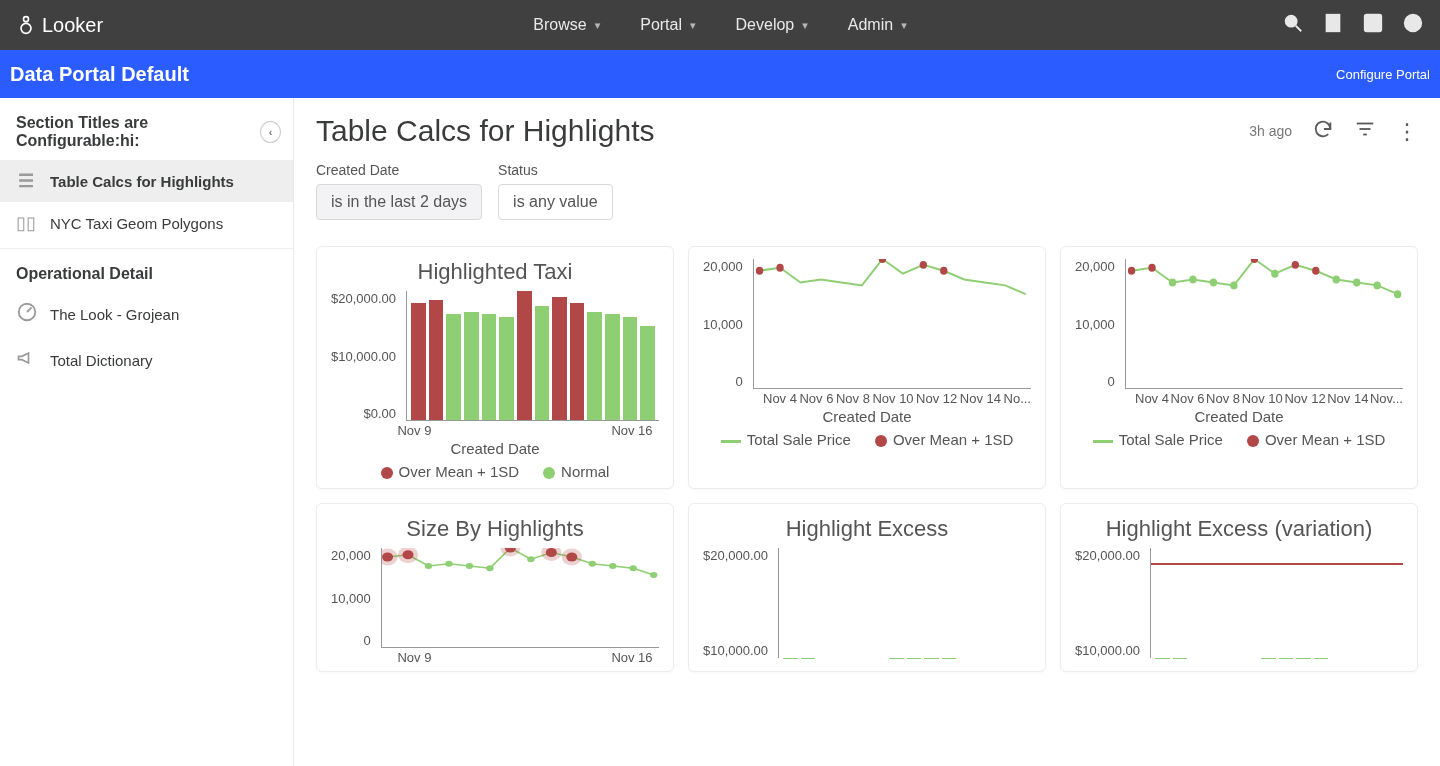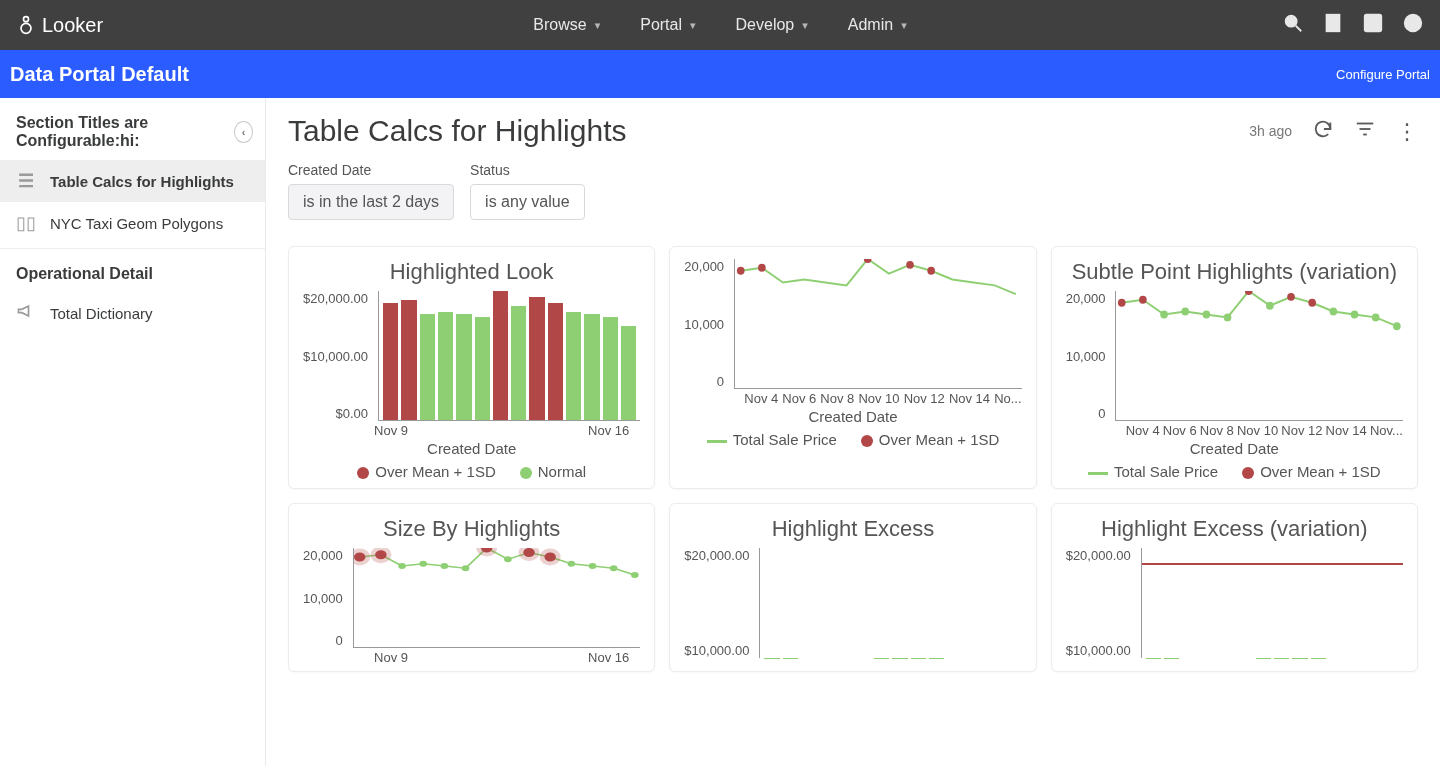--- a/index.html
+++ b/index.html
@@ -12,21 +12,21 @@
   .nav-item { display:flex; align-items:center; gap:8px; font-size:16px; cursor:pointer; color:#e8e8e8; }
   .nav-right { margin-left:auto; display:flex; align-items:center; gap:18px; }
   .nav-right svg, .nav-right .icon { width:22px; height:22px; fill:#e8e8e8; stroke:#e8e8e8; }
   .chev { font-size:11px; opacity:.7; }
   
   .portal-bar { background:#2b5cff; color:#fff; height:48px; display:flex; align-items:center; padding:0 10px; justify-content:space-between; }
   .portal-title { font-size:20px; font-weight:700; }
   .portal-link { font-size:13px; }
   
   .body { display:flex; height:calc(100% - 98px); }
-  .sidebar { width:266px; border-right:1px solid #eaeaea; padding:12px 0 16px 0; font-size:15px; }
+  .sidebar { width:294px; border-right:1px solid #eaeaea; padding:12px 0 16px 0; font-size:15px; }
   .section-title-row { display:flex; align-items:center; justify-content:space-between; padding:4px 12px 10px 16px; font-weight:700; font-size:16px; }
   .collapse-btn { width:22px; height:22px; border-radius:50%; border:1px solid #c9c9c9; display:flex; align-items:center; justify-content:center; font-size:11px; color:#777; background:#fff; }
   .side-item { display:flex; align-items:center; gap:14px; padding:10px 16px; cursor:pointer; }
   .side-item.active { background:#eeeeee; font-weight:700; }
   .side-item .glyph { width:20px; text-align:center; color:#9a9a9a; font-size:18px; }
   .side-section { padding:16px 16px 8px 16px; font-weight:700; font-size:16px; }
   .divider-thin { border-top:1px solid #eee; margin-top:4px; }
   .side-item .gauge { width:22px; height:22px; }
   .side-item .mega  { width:20px; height:20px; }
   
@@ -139,20 +139,29 @@
       <span>Table Calcs for Highlights</span>
     </div>
     <div class="side-item">
       <span class="glyph">▯▯</span>
       <span>NYC Taxi Geom Polygons</span>
     </div>
     <div class="divider-thin"></div>
     <div class="side-section">Operational Detail</div>
     <div class="side-item">
       <span class="glyph">
+        <svg class="gauge" viewBox="0 0 24 24" fill="none" stroke="#9a9a9a" stroke-width="2">
+            <circle cx="12" cy="12" r="9"></circle>
+            <path d="M12 12l5-5"></path>
+          </svg>
+      </span>
+      <span>The Look - Grojean</span>
+    </div>
+    <div class="side-item">
+      <span class="glyph">
         <svg class="mega" viewBox="0 0 24 24" fill="none" stroke="#9a9a9a" stroke-width="2">
             <path d="M3 10v4h4l8 4V6l-8 4H3z"></path>
           </svg>
       </span>
       <span>Total Dictionary</span>
     </div>
   </div>
 
   <div class="main">
     <div class="page-head">
@@ -179,21 +188,21 @@
       </div>
       <div class="filter">
         <span class="filter-label">Status</span>
         <span class="filter-pill white">is any value</span>
       </div>
     </div>
 
     <div class="grid">
 
       <div class="tile row1">
-        <div class="tile-title">Highlighted Look</div>
+        <div class="tile-title">Highlighted Taxi</div>
         <div class="chart-wrap">
           <div class="ylabels-col">
             <span>$20,000.00</span>
             <span>$10,000.00</span>
             <span>$0.00</span>
           </div>
           <div class="plot" id="plot-bars1">
               <div class="bars">
                 <div class="bar r" style="height: 90.9091%;"></div>
                 <div class="bar r" style="height: 93.1818%;"></div>
@@ -251,21 +260,20 @@
             <span>No...</span>
         </div>
         <div class="axis-title">Created Date</div>
         <div class="legend">
           <span><span class="ln" style="background:#8fcf73"></span><span>Total Sale Price</span></span>
           <span><span class="sw" style="background:#b24747"></span><span>Over Mean + 1SD</span></span>
         </div>
       </div>
 
       <div class="tile row1">
-        <div class="tile-title">Subtle Point Highlights (variation)</div>
         <div class="chart-wrap">
           <div class="ylabels-col">
             <span>20,000</span>
             <span>10,000</span>
             <span>0</span>
           </div>
           <div class="plot" id="plot-line2">
               <svg class="svgchart" viewBox="0 0 300 130" preserveAspectRatio="none">
                 <path class="ln-g" d="M6,11.818181818181827 L28.153846153846153,8.863636363636374 L50.30769230769231,23.636363636363626 L72.46153846153847,20.681818181818173 L94.61538461538461,23.636363636363626 L116.76923076923077,26.590909090909093 L138.92307692307693,0 L161.07692307692307,14.77272727272728 L183.23076923076923,5.9090909090909065 L205.3846153846154,11.818181818181827 L227.53846153846155,20.681818181818173 L249.69230769230768,23.636363636363626 L271.84615384615387,26.590909090909093 L294,35.45454545454545"></path>
                 <circle class="pt-r" cx="6" cy="11.818181818181827" r="4"></circle>

